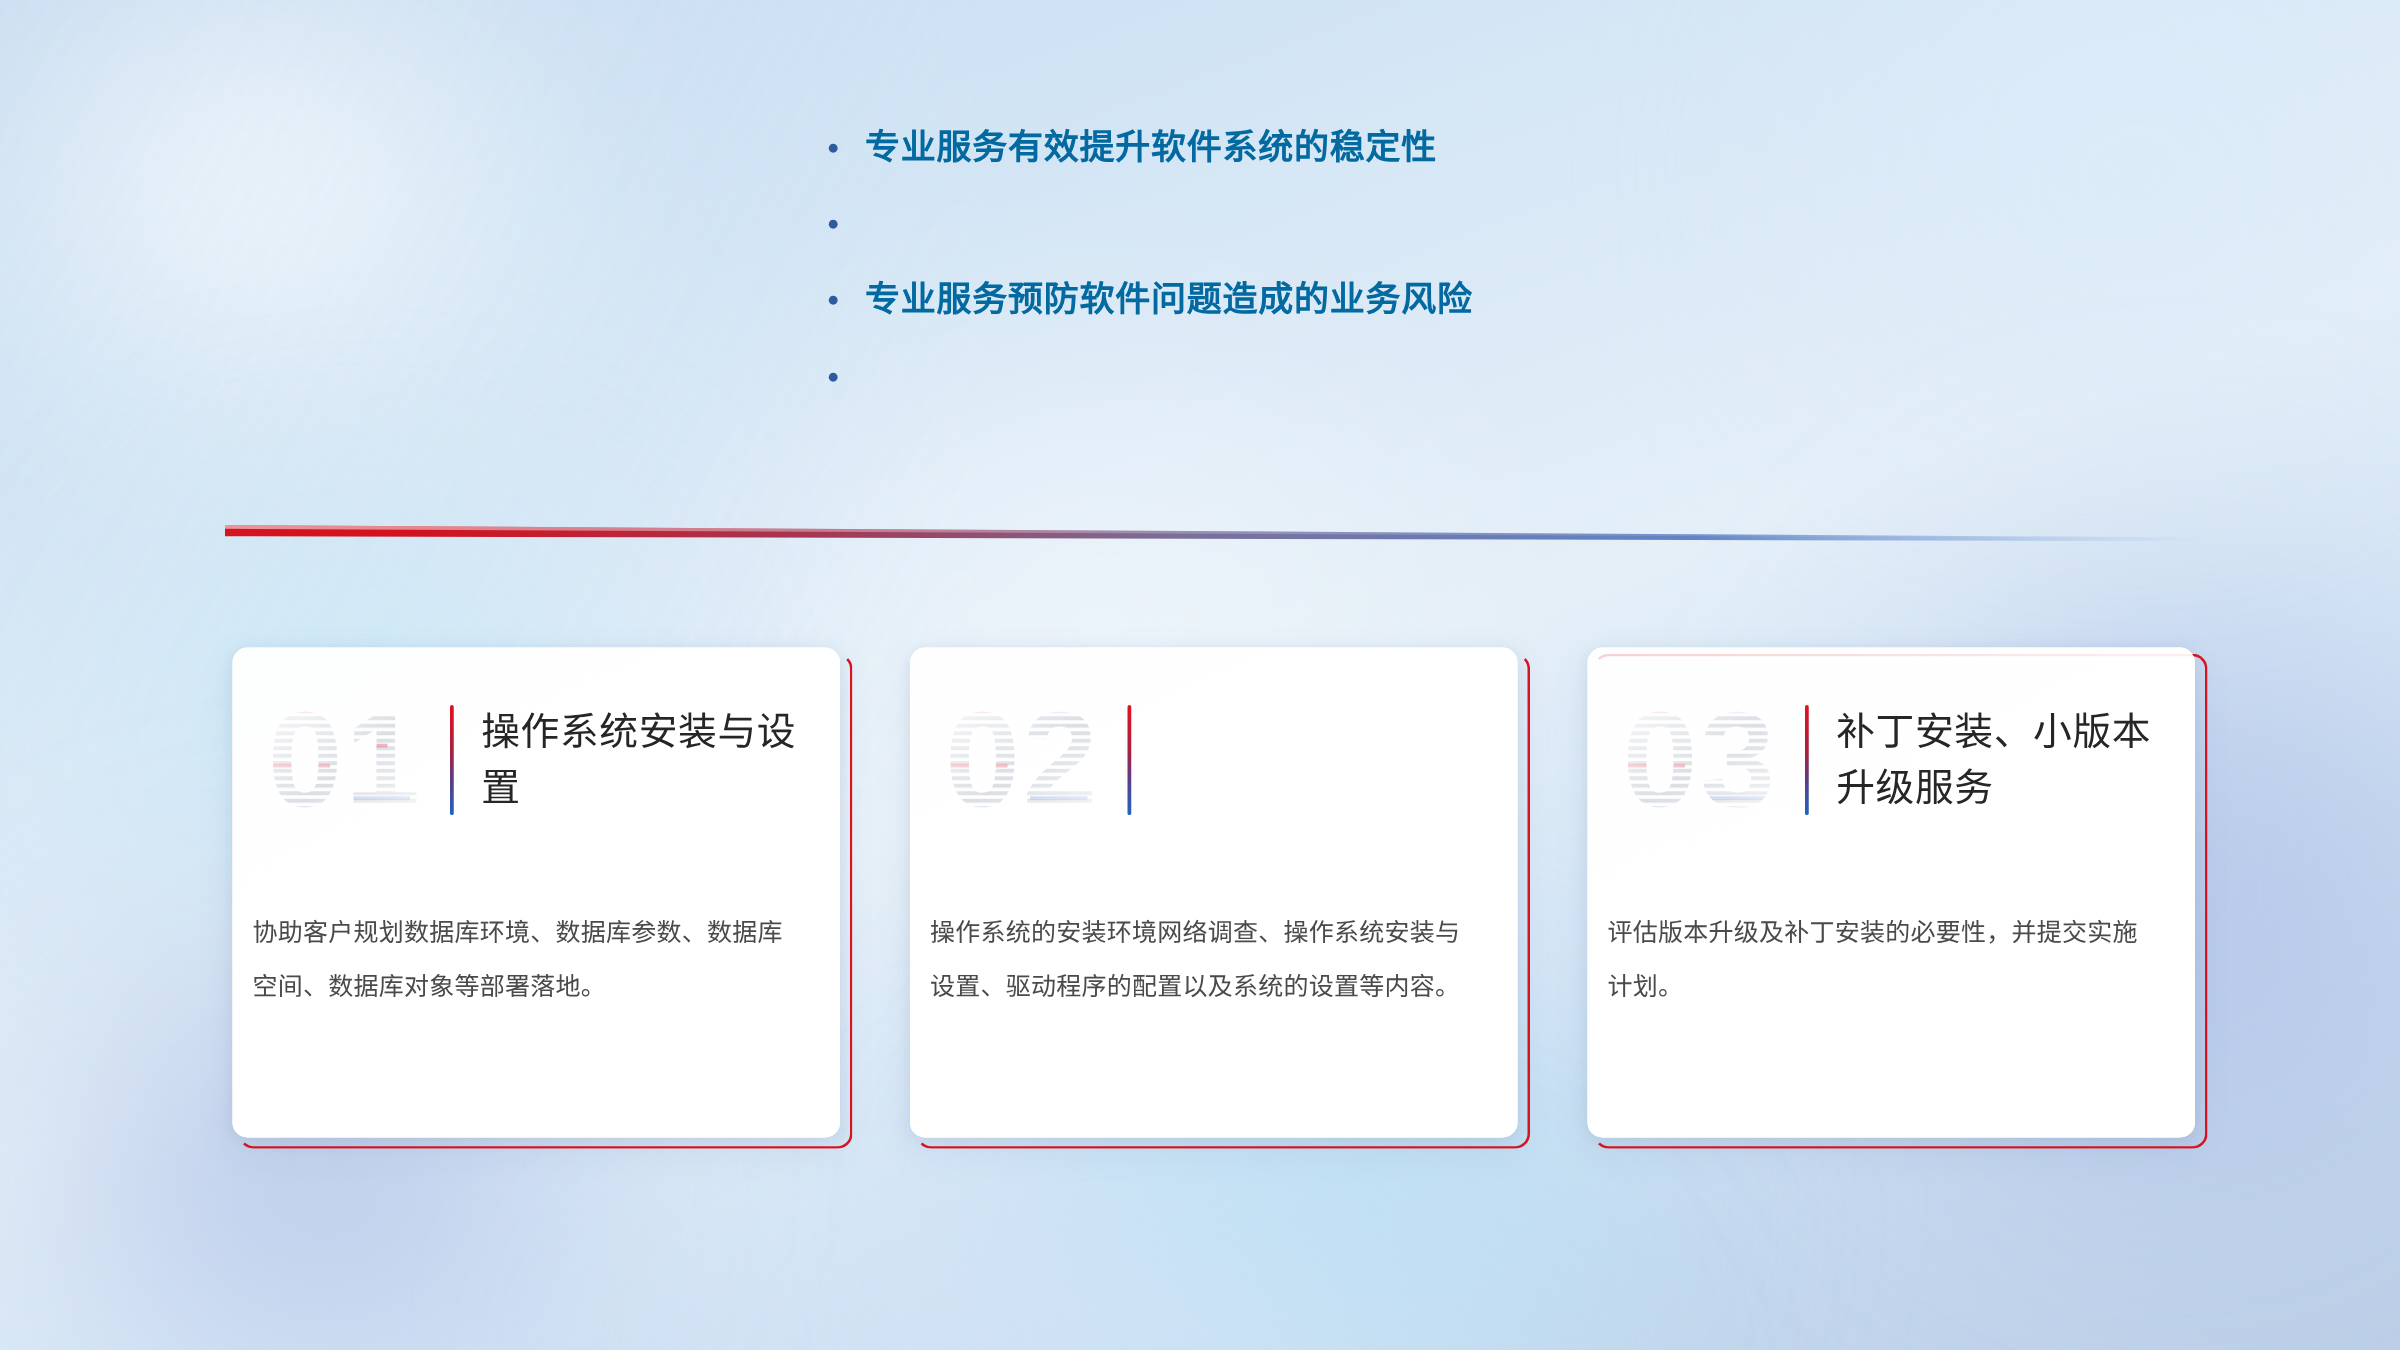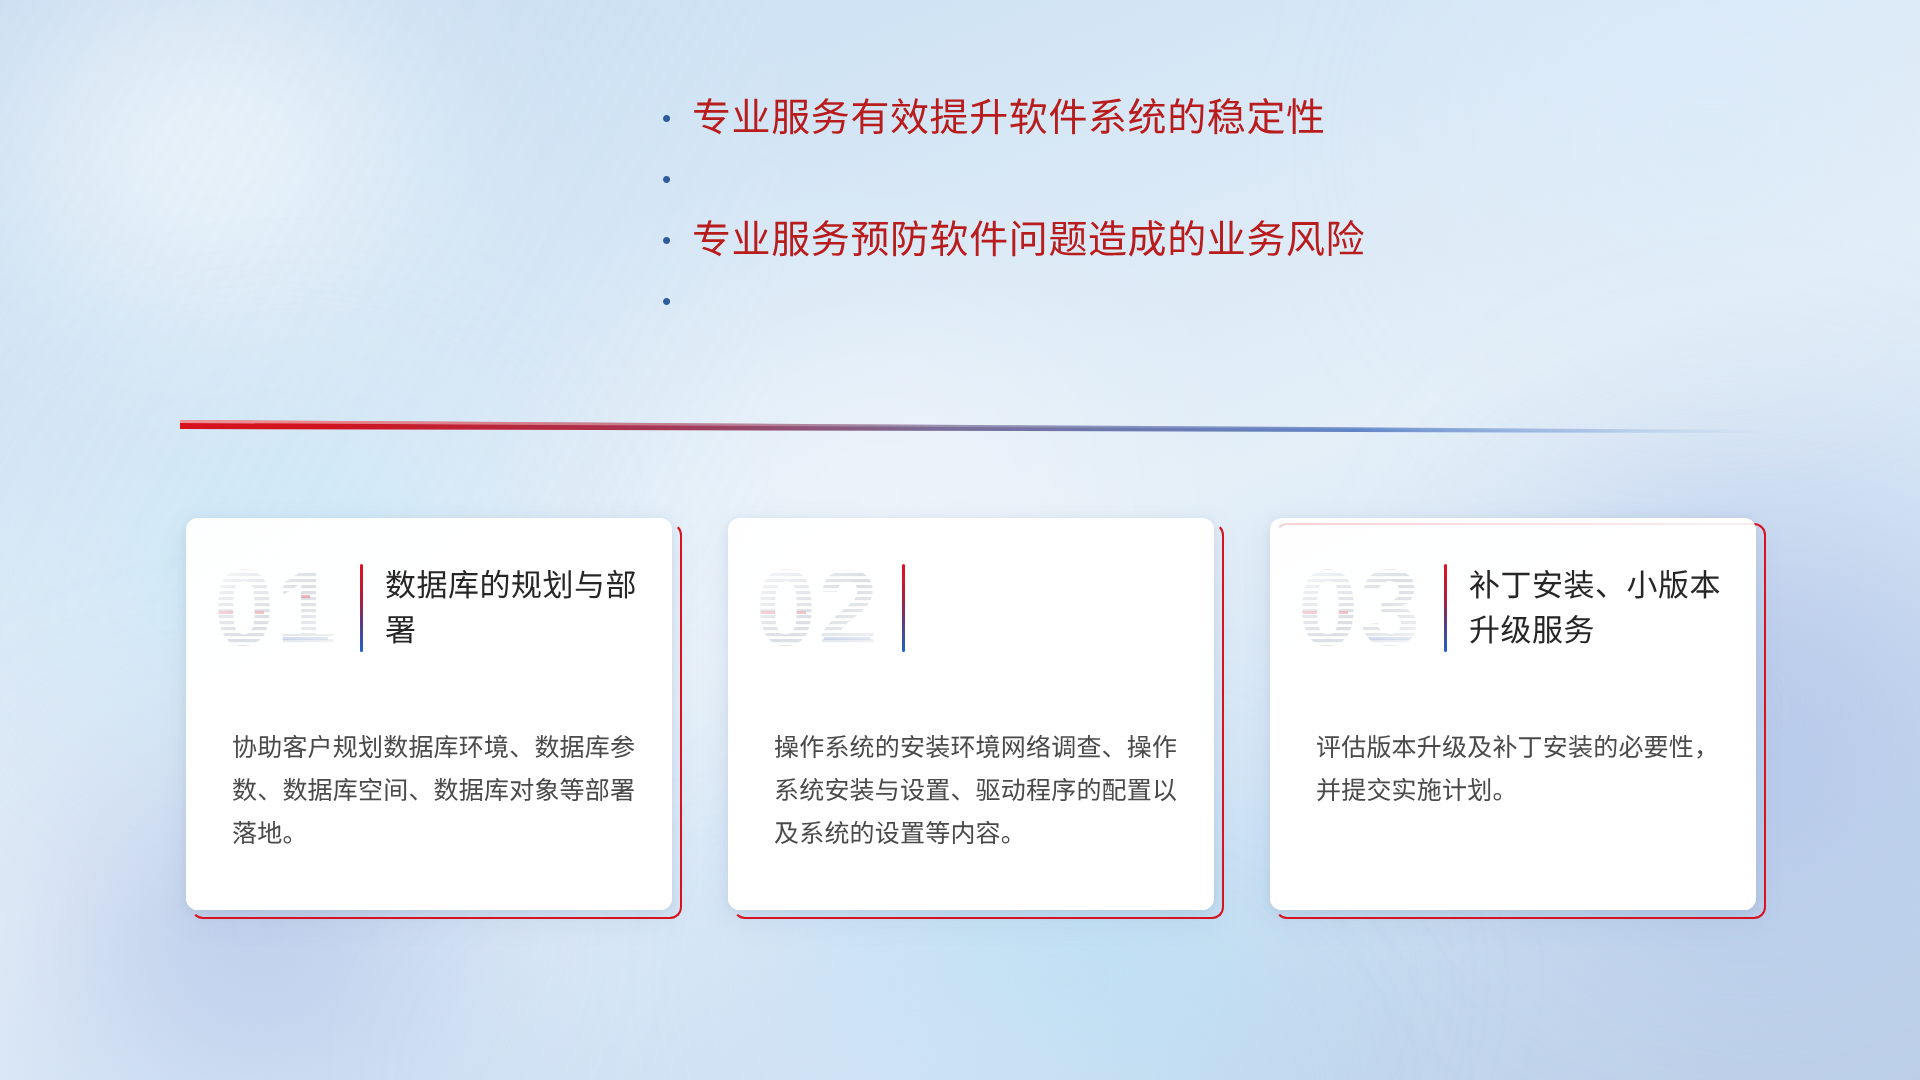--- a/index.html
+++ b/index.html
@@ -107,25 +107,25 @@
   .bullet-dot {
     flex: 0 0 auto;
     width: 30px;
     font-size: 26px;
     line-height: 40px;
     color: #2f5a9e;
     text-align: left;
     padding-left: 2px;
   }
   .bullet-text {
-    font-size: 39px;
+    font-size: 28px;
     line-height: 40px;
-    color: #b91c1c;
+    color: #0369a1;
     letter-spacing: 0.6px;
-    font-weight: 400;
+    font-weight: 700;
     white-space: nowrap;
   }
 
   
   .divider-wrap {
     position: absolute;
     left: 180px;
     top: 418px;
     width: 1590px;
     height: 22px;
@@ -209,22 +209,22 @@
   }
   .card-title {
     flex: 1 1 auto;
     font-size: 31px;
     line-height: 45px;
     color: #262626;
     letter-spacing: 0.5px;
     font-weight: 400;
   }
   .card-body {
-    padding: 58px 30px 0 46px;
-    font-size: 25px;
+    padding: 58px 30px 0 16px;
+    font-size: 20px;
     line-height: 43px;
     color: #4a4a4a;
     letter-spacing: 0.2px;
     font-weight: 400;
   }
 </style>
 </head>
 <body>
 
 <div class="bg-root">
@@ -312,21 +312,21 @@
               <rect x="0" y="18" width="44" height="3" fill="#e05a6a" opacity="0.75"></rect>
               <rect x="0" y="62" width="52" height="3" fill="#e05a6a" opacity="0.6"></rect>
               <rect x="58" y="46" width="40" height="3" fill="#d6131f" opacity="0.5"></rect>
               <rect x="70" y="88" width="46" height="3" fill="#5a7fc4" opacity="0.55"></rect>
               <rect x="18" y="102" width="50" height="3" fill="#5a7fc4" opacity="0.45"></rect>
               <rect x="0" y="0" width="136" height="118" fill="url(#fade1)"></rect>
             </g>
           </svg>
         </div>
         <div class="card-rule"></div>
-        <div class="card-title">数据库的规划与部署</div>
+        <div class="card-title">操作系统安装与设置</div>
       </div>
       <div class="card-body">协助客户规划数据库环境、数据库参数、数据库空间、数据库对象等部署落地。</div>
     </div>
   </div>
 
   <div class="card">
     <div class="card-accent"></div>
     <div class="card-inner">
       <div class="card-head">
         <div class="card-num">

